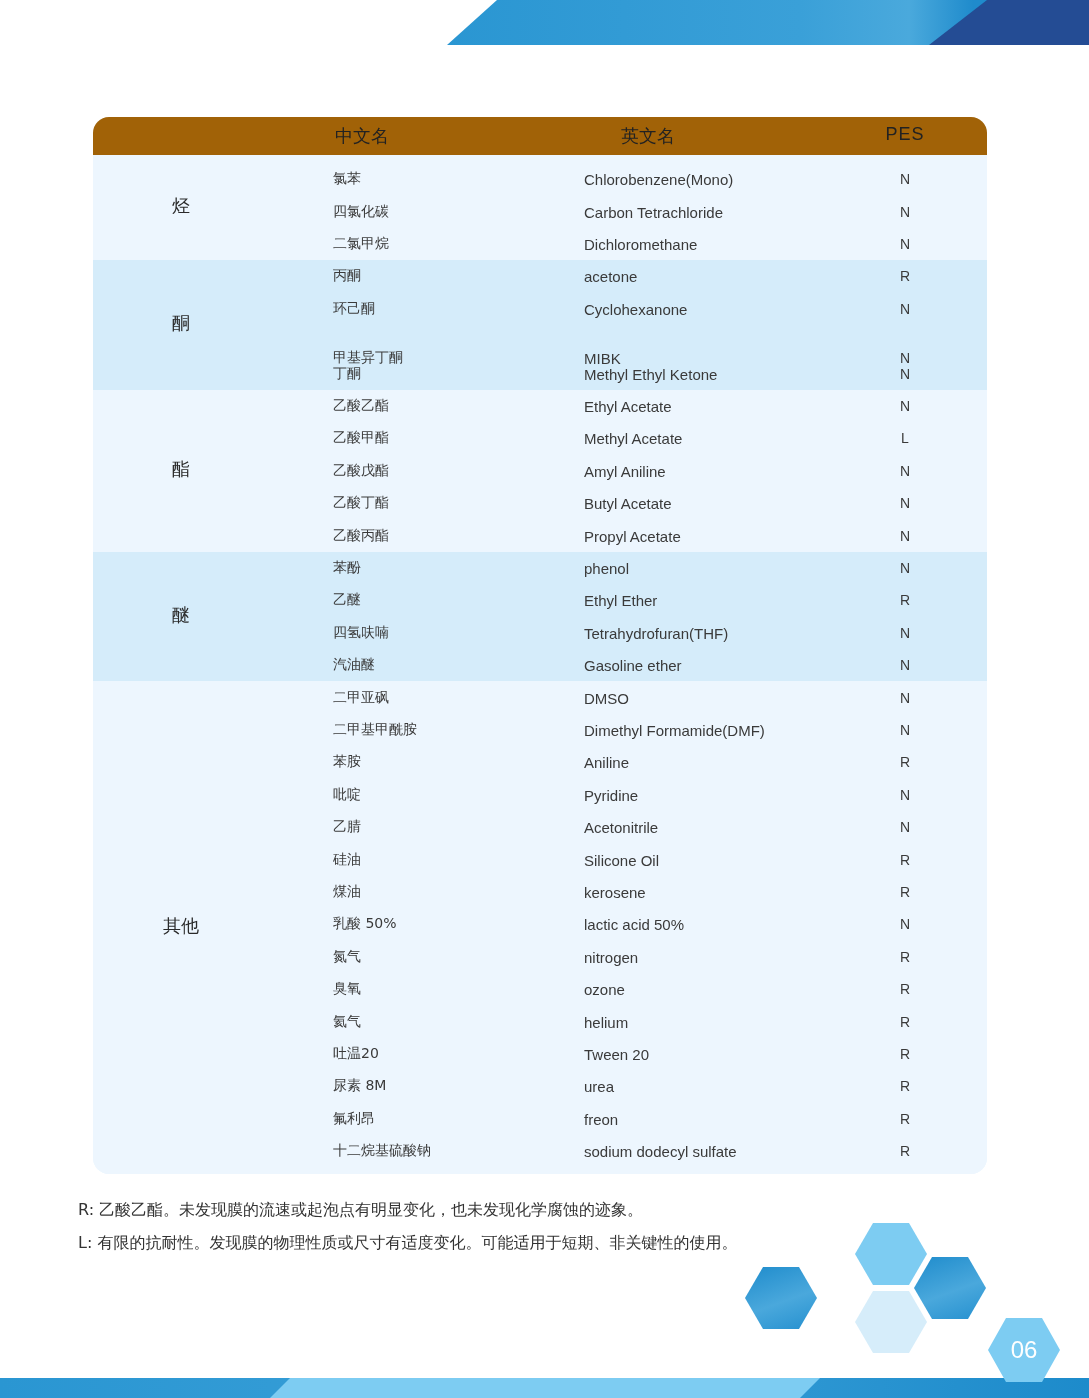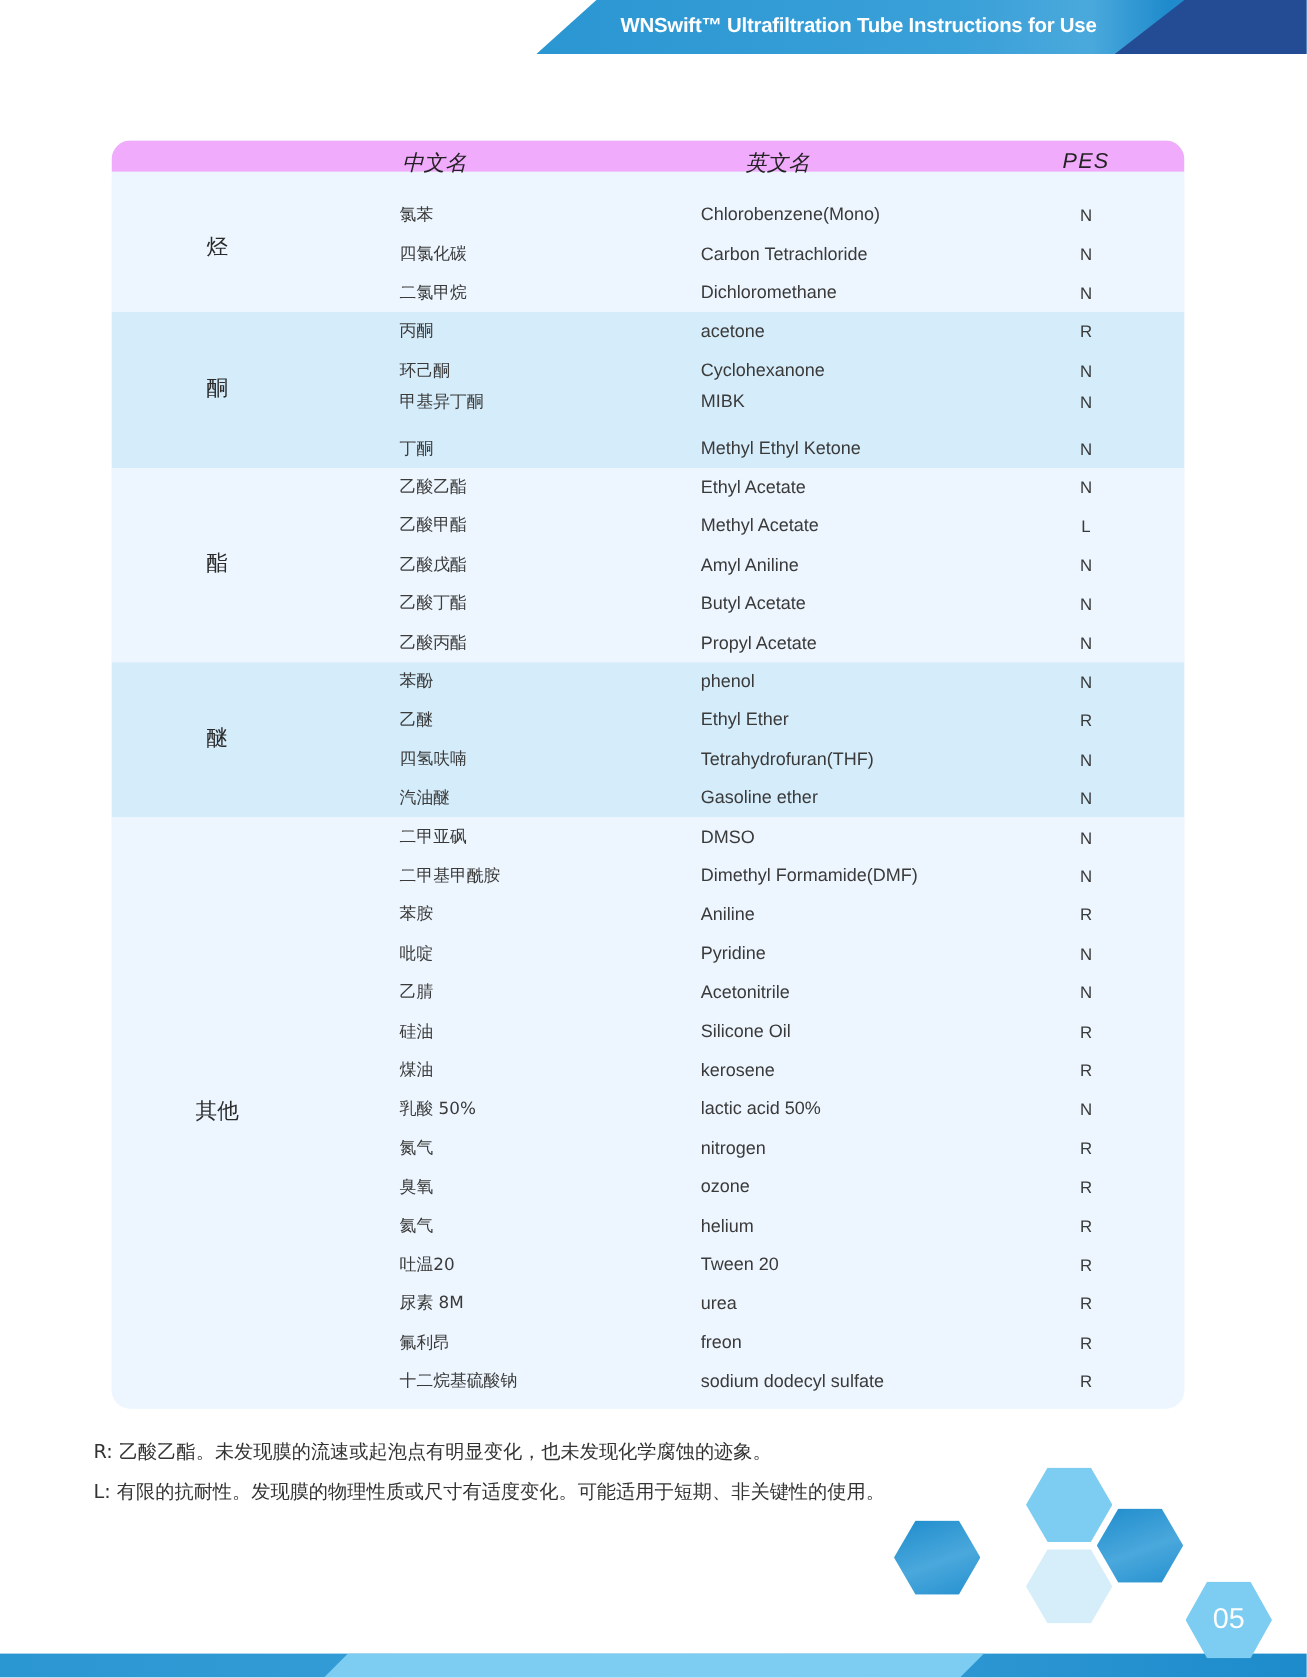--- a/index.html
+++ b/index.html
@@ -23,21 +23,21 @@
     font-family: "Liberation Sans", sans-serif; font-weight: bold;
     font-size: 17px; color: #ffffff; letter-spacing: -0.2px; white-space: nowrap;
   }
 
   
   .table {
     position: absolute; left: 93px; top: 117px; width: 894px; height: 1057px;
     border-radius: 16px; overflow: hidden; background: #edf6fe;
   }
   .thead {
-    position: absolute; left: 0; top: 0; width: 894px; height: 26px; background: #f0abfc; font-style: italic;
+    position: absolute; left: 0; top: 0; width: 894px; height: 38px; background: #a16207;
   }
   .th { position: absolute; top: 7px; font-size: 18px; color: #222222; transform: translateX(-50%); white-space: nowrap; }
   .th.cn { left: 269px; }
   .th.en { left: 555px; }
   .th.pes { left: 812px; font-family: "Liberation Sans", sans-serif; letter-spacing: 1px; }
 
   .group { position: absolute; left: 0; width: 894px; }
   .group.alt { background: #d5ecfa; }
   .group.base { background: #edf6fe; }
   .cat {
@@ -72,21 +72,20 @@
     background: linear-gradient(90deg, #2a96d2 0%, #3aa0d8 50%, #1d8bcb 100%); }
   .bottombar .lightband { position: absolute; top: 0; left: 270px; width: 550px; height: 20px; background: #7dccf2;
     clip-path: polygon(20px 0, 100% 0, calc(100% - 20px) 100%, 0 100%); }
 </style>
 </head>
 <body>
 
 <div class="banner">
   <div class="light"></div>
   <div class="dark"></div>
-  <div class="title">WNSwift™ Ultrafiltration Tube Instructions for Use</div>
 </div>
 
 <div class="table">
   <div class="thead">
     <div class="th cn">中文名</div>
     <div class="th en">英文名</div>
     <div class="th pes">PES</div>
   </div>
   <div id="tbody">
       <div class="group base" style="top: 38px; height: 105.2px;">
@@ -112,21 +111,21 @@
         <div class="row" style="top: 0px;">
           <div class="cell cn">丙酮</div>
           <div class="cell en">acetone</div>
           <div class="cell pes">R</div>
         </div>
         <div class="row" style="top: 32.4px;">
           <div class="cell cn">环己酮</div>
           <div class="cell en">Cyclohexanone</div>
           <div class="cell pes">N</div>
         </div>
-        <div class="row" style="top: 59px; padding-left: 42px;">
+        <div class="row" style="top: 82px; padding-left: 42px;">
           <div class="cell cn">甲基异丁酮</div>
           <div class="cell en">MIBK</div>
           <div class="cell pes">N</div>
         </div>
         <div class="row" style="top: 97.2px;">
           <div class="cell cn">丁酮</div>
           <div class="cell en">Methyl Ethyl Ketone</div>
           <div class="cell pes">N</div>
         </div>
       </div>
@@ -270,13 +269,13 @@
 <div class="hex hex1"></div>
 <div class="hex hex2"></div>
 <div class="hex hex3"></div>
 <div class="hex hex4"></div>
 
 <div class="bottombar">
   <div class="lightband"></div>
 </div>
 
 <div class="hex hex5"></div>
-<div class="pageno">05</div>
+<div class="pageno">06</div>
 
 </body></html>

